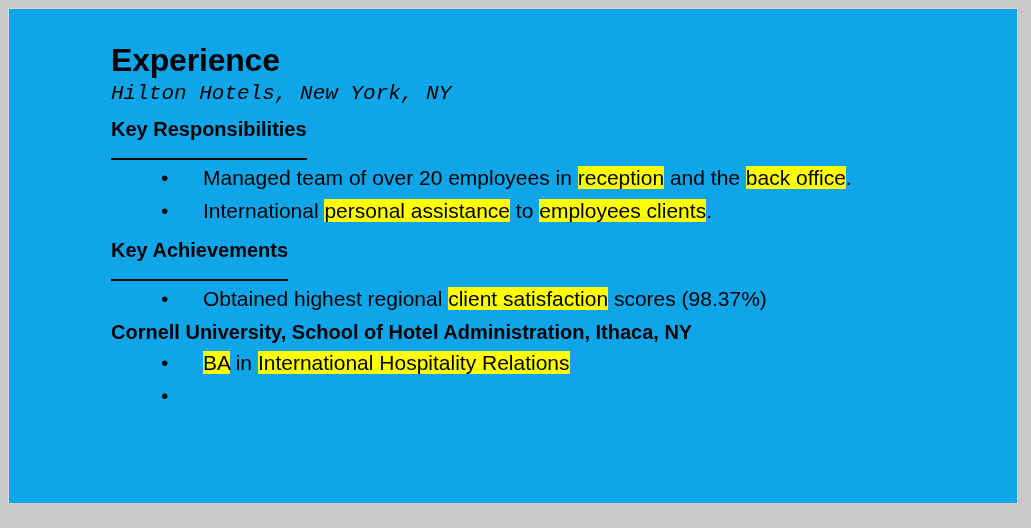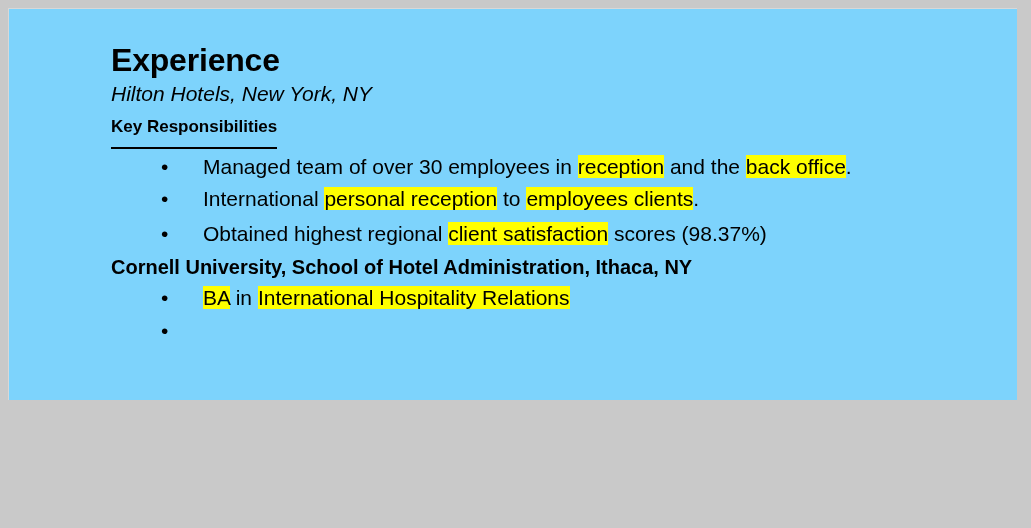--- a/index.html
+++ b/index.html
@@ -13,22 +13,22 @@
     background: #c9c9c9;
     font-family: "Liberation Sans", sans-serif;
     overflow: hidden;
   }
 
   .page-frame {
     position: absolute;
     left: 8px;
     top: 8px;
     width: 1009px;
-    height: 392px;
-    background: #7dd3fc;
+    height: 495px;
+    background: #0ea5e9;
     box-sizing: border-box;
     border-top: 1px solid #d8d8d8;
     border-left: 1px solid #d8d8d8;
     overflow: hidden;
   }
 
   .doc-body {
     position: absolute;
     left: 102px;
     top: 34px;
@@ -58,30 +58,31 @@
     white-space: nowrap;
   }
 
   .employer {
     font-size: 21px;
     font-style: italic;
     font-weight: normal;
     line-height: 1.33;
     margin: 2px 0 0 0;
     white-space: nowrap;
+    font-family: Liberation Mono, monospace;
   }
 
   .sub-heading {
-    font-size: 17px;
+    font-size: 20px;
     font-weight: bold;
     line-height: 1.3;
     margin: 4px 0 0 0;
     display: inline-block;
     border-bottom: 2px solid #000000;
-    padding-bottom: 8px;
+    padding-bottom: 16px;
   }
   .sub-heading-wrap {
     margin-top: 5px;
   }
 
   .school-line {
     font-size: 20px;
     font-weight: bold;
     line-height: 1.3;
     margin: 4px 0 0 0;
@@ -125,25 +126,28 @@
     <h1 class="section-heading">Experience</h1>
 
 
     <div class="employer">Hilton Hotels, New York, NY</div>
 
     <div class="sub-heading-wrap">
       <div class="sub-heading">Key Responsibilities</div>
     </div>
 
     <ul class="bullets">
-      <li><span class="bullet-dot">•</span><span>Managed team of over 30 employees in </span><span class="hl">reception</span><span> and the </span><span class="hl">back office</span><span>.</span></li>
+      <li><span class="bullet-dot">•</span><span>Managed team of over 20 employees in </span><span class="hl">reception</span><span> and the </span><span class="hl">back office</span><span>.</span></li>
 
-      <li><span class="bullet-dot">•</span><span>International </span><span class="hl">personal reception</span><span> to </span><span class="hl">employees clients</span><span>.</span></li>
+      <li><span class="bullet-dot">•</span><span>International </span><span class="hl">personal assistance</span><span> to </span><span class="hl">employees clients</span><span>.</span></li>
     </ul>
 
+    <div class="sub-heading-wrap">
+      <div class="sub-heading">Key Achievements</div>
+    </div>
 
     <ul class="bullets">
       <li><span class="bullet-dot">•</span><span>Obtained highest regional </span><span class="hl">client satisfaction</span><span> scores (98.37%)</span></li>
     </ul>
 
 
     <div class="school-line">Cornell University, School of Hotel Administration, Ithaca, NY</div>
 
     <ul class="bullets">
       <li><span class="bullet-dot">•</span><span></span><span class="hl">BA</span><span> in </span><span class="hl">International Hospitality Relations</span><span></span></li>

